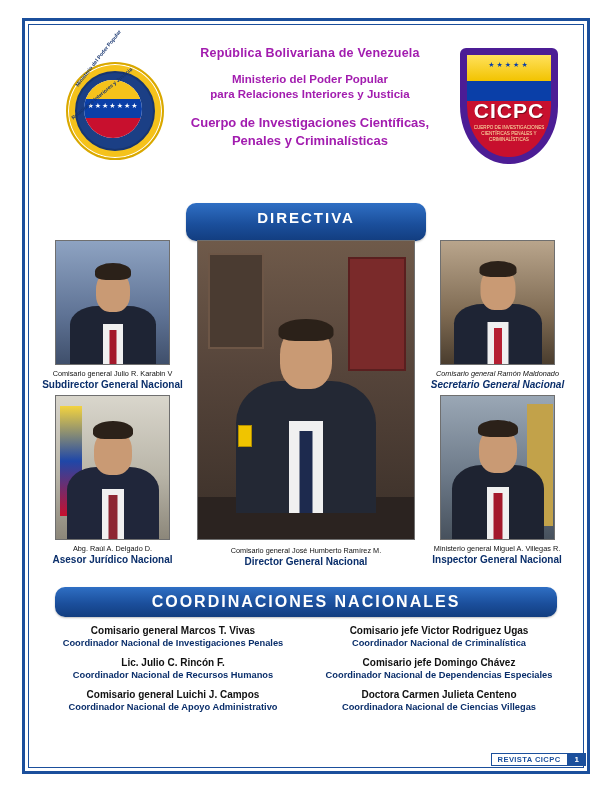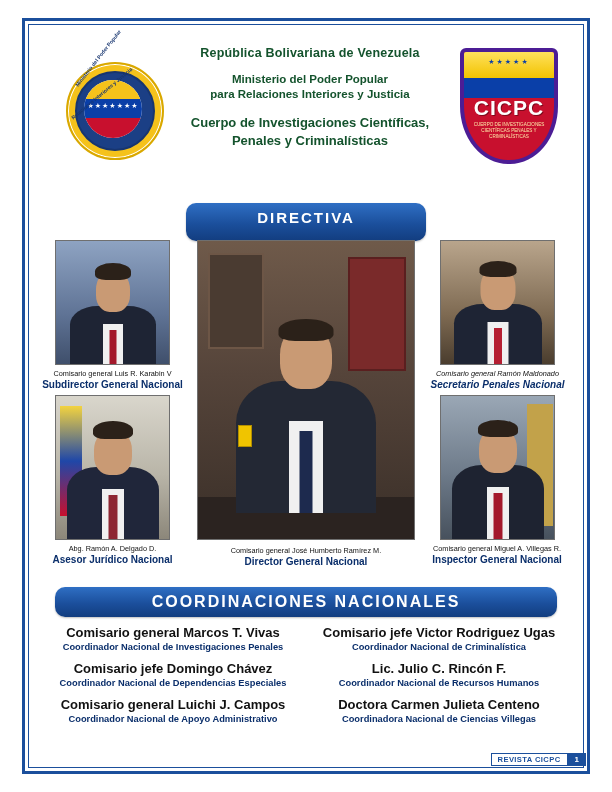--- a/index.html
+++ b/index.html
@@ -48,21 +48,21 @@
     top: 28px;
     width: 552px;
     height: 165px;
   }
   .header-text {
     position: absolute;
     left: 130px;
     top: 18px;
     width: 300px;
     text-align: center;
-    color: #14532d;
+    color: #a21caf;
     font-weight: bold;
   }
   .h-line1 {
     font-size: 12.5px;
     letter-spacing: 0.2px;
     margin-bottom: 12px;
   }
   .h-line2 {
     font-size: 11.5px;
     line-height: 15px;
@@ -151,21 +151,21 @@
     right: 18px;
     top: 16px;
     width: 110px;
     height: 125px;
   }
   .shield-body {
     position: absolute;
     left: 6px; top: 4px;
     width: 98px; height: 116px;
     background: #c8102e;
-    border: 4px solid #4c1d95;
+    border: 7px solid #4c1d95;
     border-radius: 6px 6px 48px 48px / 6px 6px 58px 58px;
     box-sizing: border-box;
     overflow: hidden;
   }
   .shield-top {
     position: absolute; left: 0; top: 0; width: 100%; height: 26px;
     background: linear-gradient(180deg,#ffe15c 0,#f2c300 100%);
   }
   .shield-top-stars {
     position: absolute; left: 0; top: 6px; width: 100%;
@@ -275,21 +275,21 @@
     display: flex;
     margin-bottom: 9px;
   }
   .coord-cell {
     flex: 1 1 50%;
     text-align: center;
     padding: 0 4px;
     box-sizing: border-box;
   }
   .coord-name {
-    font-size: 13px;
+    font-size: 10px;
     color: #111111;
     font-weight: bold;
     margin-bottom: 2px;
   }
   .coord-role {
     font-size: 9.3px;
     color: #0b2f6b;
     font-weight: bold;
   }
 
@@ -376,35 +376,35 @@
 
   <div class="photo" style="left:55px; top:240px; width:115px; height:125px;">
     <div class="bg-wall" style="background:linear-gradient(180deg,#8ea3c2 0%,#5f7395 60%,#3f4f6b 100%);"></div>
     <div class="torso" style="width:86px; height:58px; bottom:0;"></div>
     <div class="shirt" style="width:20px; height:40px; bottom:0;"></div>
     <div class="tie" style="width:7px; height:34px; bottom:0;"></div>
     <div class="head" style="width:34px; height:42px; bottom:52px;"></div>
     <div class="hair" style="width:36px; height:17px; bottom:84px;"></div>
   </div>
   <div class="caption" style="left:40px; top:368px; width:145px;">
-    <div class="cap-name">Comisario general Luis R. Karabin V</div>
+    <div class="cap-name">Comisario general Julio R. Karabin V</div>
     <div class="cap-role">Subdirector General Nacional</div>
   </div>
 
   <div class="photo" style="left:440px; top:240px; width:115px; height:125px;">
     <div class="bg-wall" style="background:linear-gradient(180deg,#b9a58c 0%,#7e6a52 60%,#4a3d2e 100%);"></div>
     <div class="torso" style="width:88px; height:60px; bottom:0;"></div>
     <div class="shirt" style="width:21px; height:42px; bottom:0;"></div>
     <div class="tie" style="width:8px; height:36px; bottom:0; background:#b51f32;"></div>
     <div class="head" style="width:35px; height:43px; bottom:54px;"></div>
     <div class="hair" style="width:37px; height:16px; bottom:87px;"></div>
   </div>
   <div class="caption" style="left:415px; top:368px; width:165px;font-style:italic;">
     <div class="cap-name">Comisario general Ramón Maldonado</div>
-    <div class="cap-role">Secretario Penales Nacional</div>
+    <div class="cap-role">Secretario General Nacional</div>
   </div>
 
   <div class="photo" style="left:197px; top:240px; width:218px; height:300px;">
     <div class="bg-wall" style="background:linear-gradient(180deg,#6f5a4a 0%,#55443a 45%,#3a2f28 100%);"></div>
     <div style="position:absolute; left:10px; top:12px; width:52px; height:92px; background:#4a3b31; border:2px solid #6d5646;"></div>
     <div style="position:absolute; left:150px; top:16px; width:54px; height:110px; background:#7a2a2a; border:2px solid #5a1f1f;"></div>
     <div style="position:absolute; left:0; bottom:0; width:100%; height:42px; background:#2b2320;"></div>
     <div class="torso" style="width:140px; height:132px; bottom:26px; background:#232834;"></div>
     <div class="shirt" style="width:34px; height:92px; bottom:26px;"></div>
     <div class="tie" style="width:13px; height:82px; bottom:26px; background:#1d2a4e;"></div>
@@ -420,59 +420,59 @@
   <div class="photo" style="left:55px; top:395px; width:115px; height:145px;">
     <div class="bg-wall" style="background:linear-gradient(180deg,#d9d6cc 0%,#b9b5a8 55%,#8c877a 100%);"></div>
     <div style="position:absolute; left:4px; top:10px; width:22px; height:110px; background:linear-gradient(180deg,#f3d33f 0%,#1f47a8 50%,#c8102e 100%);"></div>
     <div class="torso" style="width:92px; height:72px; bottom:0; background:#20263a;"></div>
     <div class="shirt" style="width:22px; height:50px; bottom:0;"></div>
     <div class="tie" style="width:9px; height:44px; bottom:0; background:#8d2633;"></div>
     <div class="head" style="width:38px; height:46px; bottom:64px;"></div>
     <div class="hair" style="width:40px; height:18px; bottom:100px;"></div>
   </div>
   <div class="caption" style="left:45px; top:543px; width:135px;">
-    <div class="cap-name">Abg. Ramón A. Delgado D.</div>
+    <div class="cap-name">Abg. Raúl A. Delgado D.</div>
     <div class="cap-role">Asesor Jurídico Nacional</div>
   </div>
 
   <div class="photo" style="left:440px; top:395px; width:115px; height:145px;">
     <div class="bg-wall" style="background:linear-gradient(180deg,#9aa7b5 0%,#6d7a89 55%,#47515d 100%);"></div>
     <div style="position:absolute; left:86px; top:8px; width:26px; height:122px; background:#c2a24a;"></div>
     <div class="torso" style="width:92px; height:74px; bottom:0; background:#1e2331;"></div>
     <div class="shirt" style="width:22px; height:52px; bottom:0;"></div>
     <div class="tie" style="width:9px; height:46px; bottom:0; background:#a3182b;"></div>
     <div class="head" style="width:38px; height:46px; bottom:66px;"></div>
     <div class="hair" style="width:40px; height:17px; bottom:102px;"></div>
   </div>
   <div class="caption" style="left:412px; top:543px; width:170px;">
-    <div class="cap-name">Comisario general Miguel A. Villegas R.</div>
+    <div class="cap-name">Ministerio general Miguel A. Villegas R.</div>
     <div class="cap-role">Inspector General Nacional</div>
   </div>
 
   <div class="banner" id="banner-coordinaciones">COORDINACIONES NACIONALES</div>
 
   <div class="coords">
     <div class="coord-row">
       <div class="coord-cell">
         <div class="coord-name">Comisario general Marcos T. Vivas</div>
         <div class="coord-role">Coordinador Nacional de Investigaciones Penales</div>
       </div>
       <div class="coord-cell">
         <div class="coord-name">Comisario jefe Victor Rodriguez Ugas</div>
         <div class="coord-role">Coordinador Nacional de Criminalística</div>
       </div>
     </div>
     <div class="coord-row">
       <div class="coord-cell">
+        <div class="coord-name">Lic. Julio C. Rincón F.</div>
+        <div class="coord-role">Coordinador Nacional de Recursos Humanos</div>
+      </div>
+      <div class="coord-cell">
         <div class="coord-name">Comisario jefe Domingo Chávez</div>
         <div class="coord-role">Coordinador Nacional de Dependencias Especiales</div>
-      </div>
-      <div class="coord-cell">
-        <div class="coord-name">Lic. Julio C. Rincón F.</div>
-        <div class="coord-role">Coordinador Nacional de Recursos Humanos</div>
       </div>
     </div>
     <div class="coord-row">
       <div class="coord-cell">
         <div class="coord-name">Comisario general Luichi J. Campos</div>
         <div class="coord-role">Coordinador Nacional de Apoyo Administrativo</div>
       </div>
       <div class="coord-cell">
         <div class="coord-name">Doctora Carmen Julieta Centeno</div>
         <div class="coord-role">Coordinadora Nacional de Ciencias Villegas</div>

